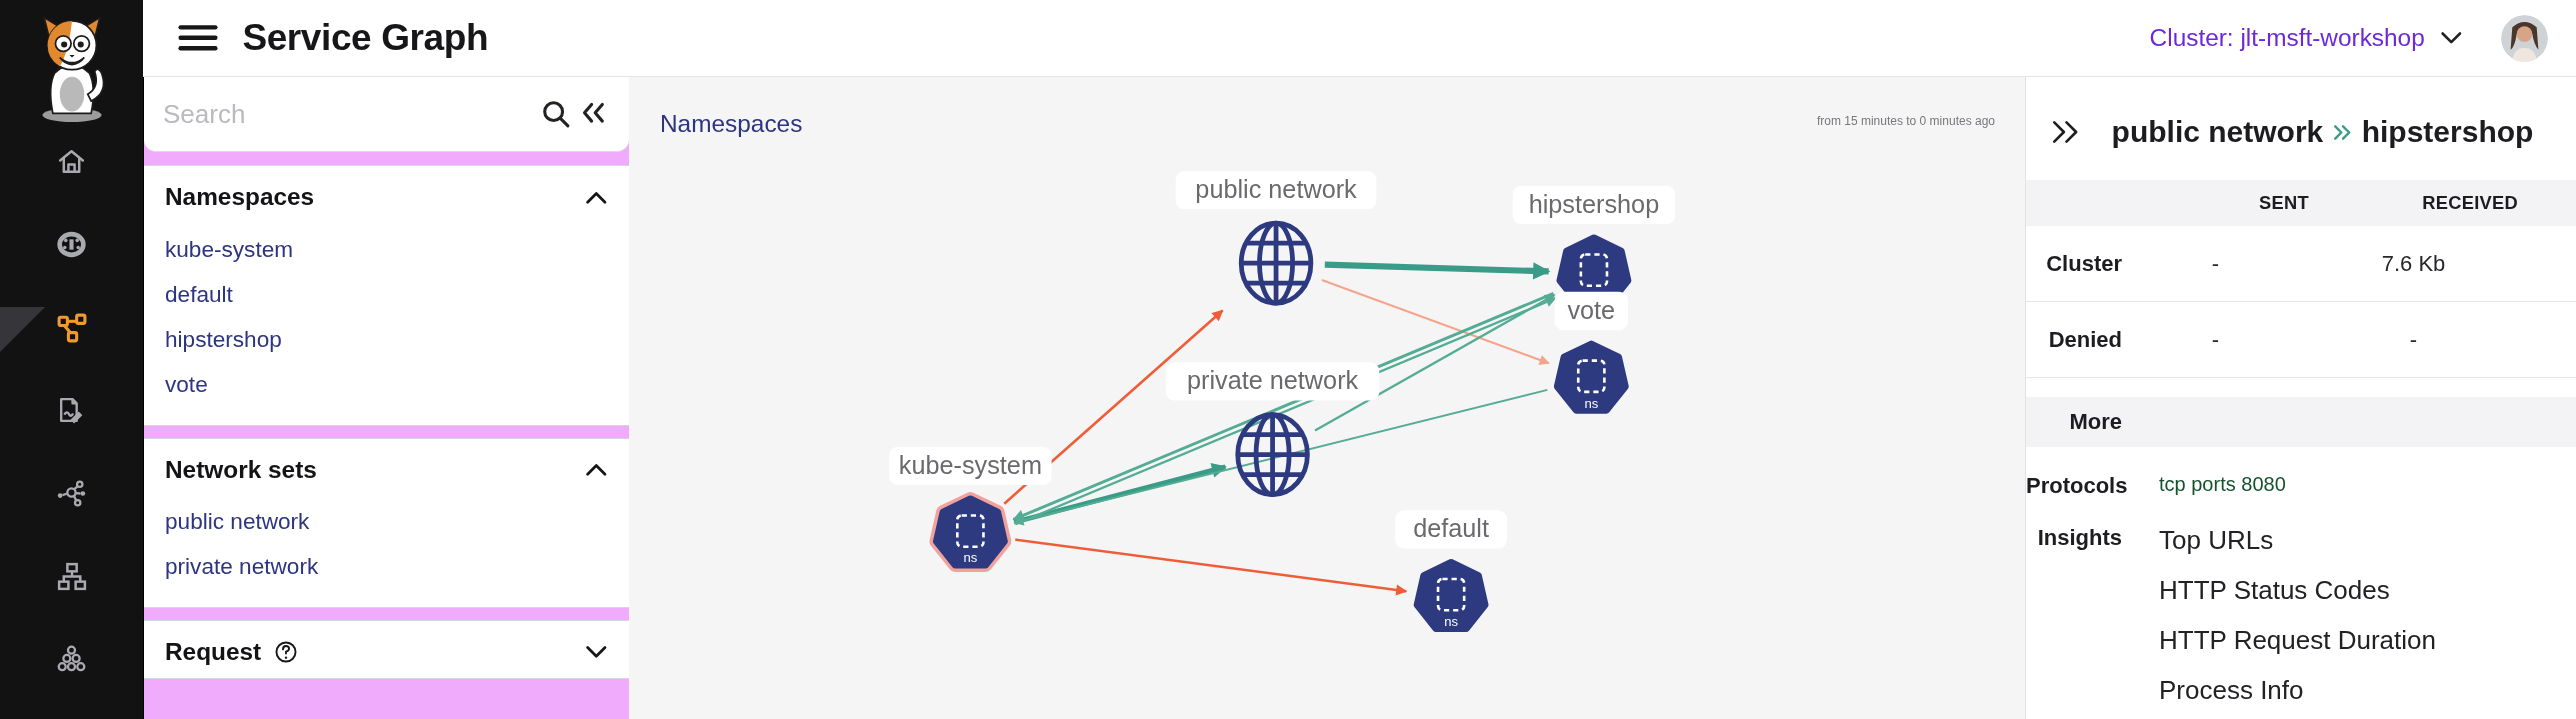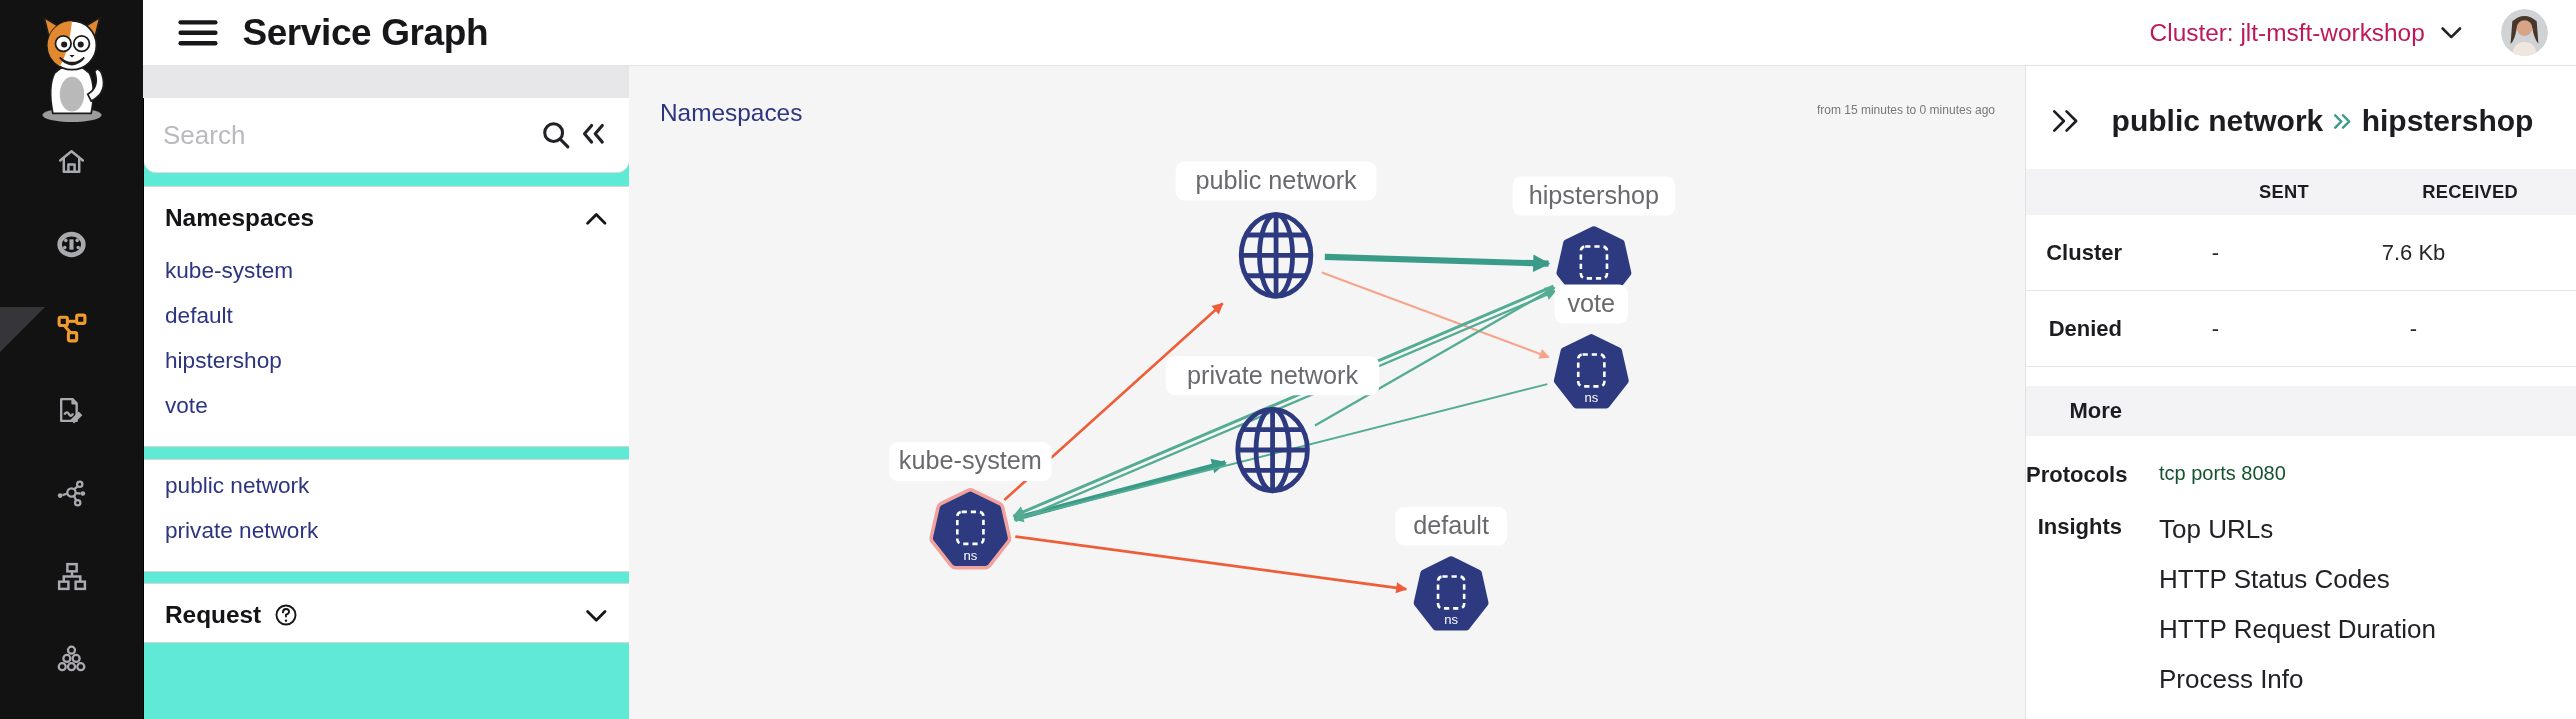--- a/index.html
+++ b/index.html
@@ -14,35 +14,35 @@
   .rail-notch { position:absolute; left:0; top:307px; width:0; height:0;
     border-top:45px solid #35353a; border-right:45px solid transparent; }
   .rail-icons { margin-top:15.7px; display:flex; flex-direction:column; gap:50px; }
   .rail-btn { width:33px; height:33px; display:flex; align-items:center; justify-content:center; cursor:pointer; }
   .rail-btn svg { width:33px; height:33px; }
 
   
   .right-side { flex:1; display:flex; flex-direction:column; }
 
   
-  .topbar { height:66px; background:#ffffff; border-bottom:1.7px solid #e4e4e8;
+  .topbar { height:77px; background:#ffffff; border-bottom:1.7px solid #e4e4e8;
     display:flex; align-items:center; padding:0 28px 0 35px; }
   .hamburger { width:40px; height:30px; cursor:pointer; margin-right:24.4px; }
   .app-title { font-size:37px; font-weight:800; color:#17171a; letter-spacing:-0.4px; }
   .topbar-spacer { flex:1; }
   .cluster-picker { display:flex; align-items:center; gap:15.7px; cursor:pointer; margin-right:38px; }
-  .cluster-label { font-size:24.4px; color:#be185d; }
+  .cluster-label { font-size:24.4px; color:#6d28d9; }
   .avatar { width:47px; height:47px; border-radius:50%; overflow:hidden; cursor:pointer; flex:0 0 47px; }
 
   
   .content { flex:1; display:flex; min-height:0; }
 
   
-  .sidebar { width:486px; flex:0 0 486px; background:#5eead4; border-left:1.7px solid #000;
-    display:flex; flex-direction:column; overflow:hidden;margin-top:32px; }
+  .sidebar { width:486px; flex:0 0 486px; background:#f0abfc; border-left:1.7px solid #000;
+    display:flex; flex-direction:column; overflow:hidden; }
   .search-card { background:#fff; height:75px; display:flex; align-items:center;
     padding:0 15.7px 0 19px; border-bottom:1.7px solid #dcdcdf; border-radius:0 0 12.2px 12.2px; }
   .search-input { flex:1; border:none; outline:none; font-size:26px; color:#3c3c40;
     font-family:"Liberation Sans", sans-serif; background:transparent; }
   .search-input::placeholder { color:#b9b9bf; }
   .icon-btn { width:38px; height:38px; display:flex; align-items:center; justify-content:center; cursor:pointer; }
   .side-card { background:#fff; border-top:0.9px solid #d6d6da; border-bottom:0.9px solid #d6d6da; margin-top:11.3px; }
   .side-card.first { margin-top:13px; }
   .card-head { display:flex; align-items:center; padding:17.4px 21px 12.2px 21px; cursor:pointer; }
   .card-title { font-size:24.4px; font-weight:700; color:#141417; }
@@ -230,20 +230,27 @@
           </div>
           <div class="card-items">
             <a class="side-link">kube-system</a>
             <a class="side-link">default</a>
             <a class="side-link">hipstershop</a>
             <a class="side-link">vote</a>
           </div>
         </section>
 
         <section class="side-card">
+          <div class="card-head">
+            <span class="card-title">Network sets</span>
+            <span class="head-spacer"></span>
+            <svg width="22.6" height="15.7" viewBox="0 0 26 18" fill="none" stroke="#17171a" stroke-width="3.2" stroke-linecap="round" stroke-linejoin="round">
+                <path d="M3 14 L13 4 L23 14"></path>
+              </svg>
+          </div>
           <div class="card-items">
             <a class="side-link">public network</a>
             <a class="side-link">private network</a>
           </div>
         </section>
 
 
         <section class="side-card">
           <div class="card-head">
             <span class="card-title">Request</span>

